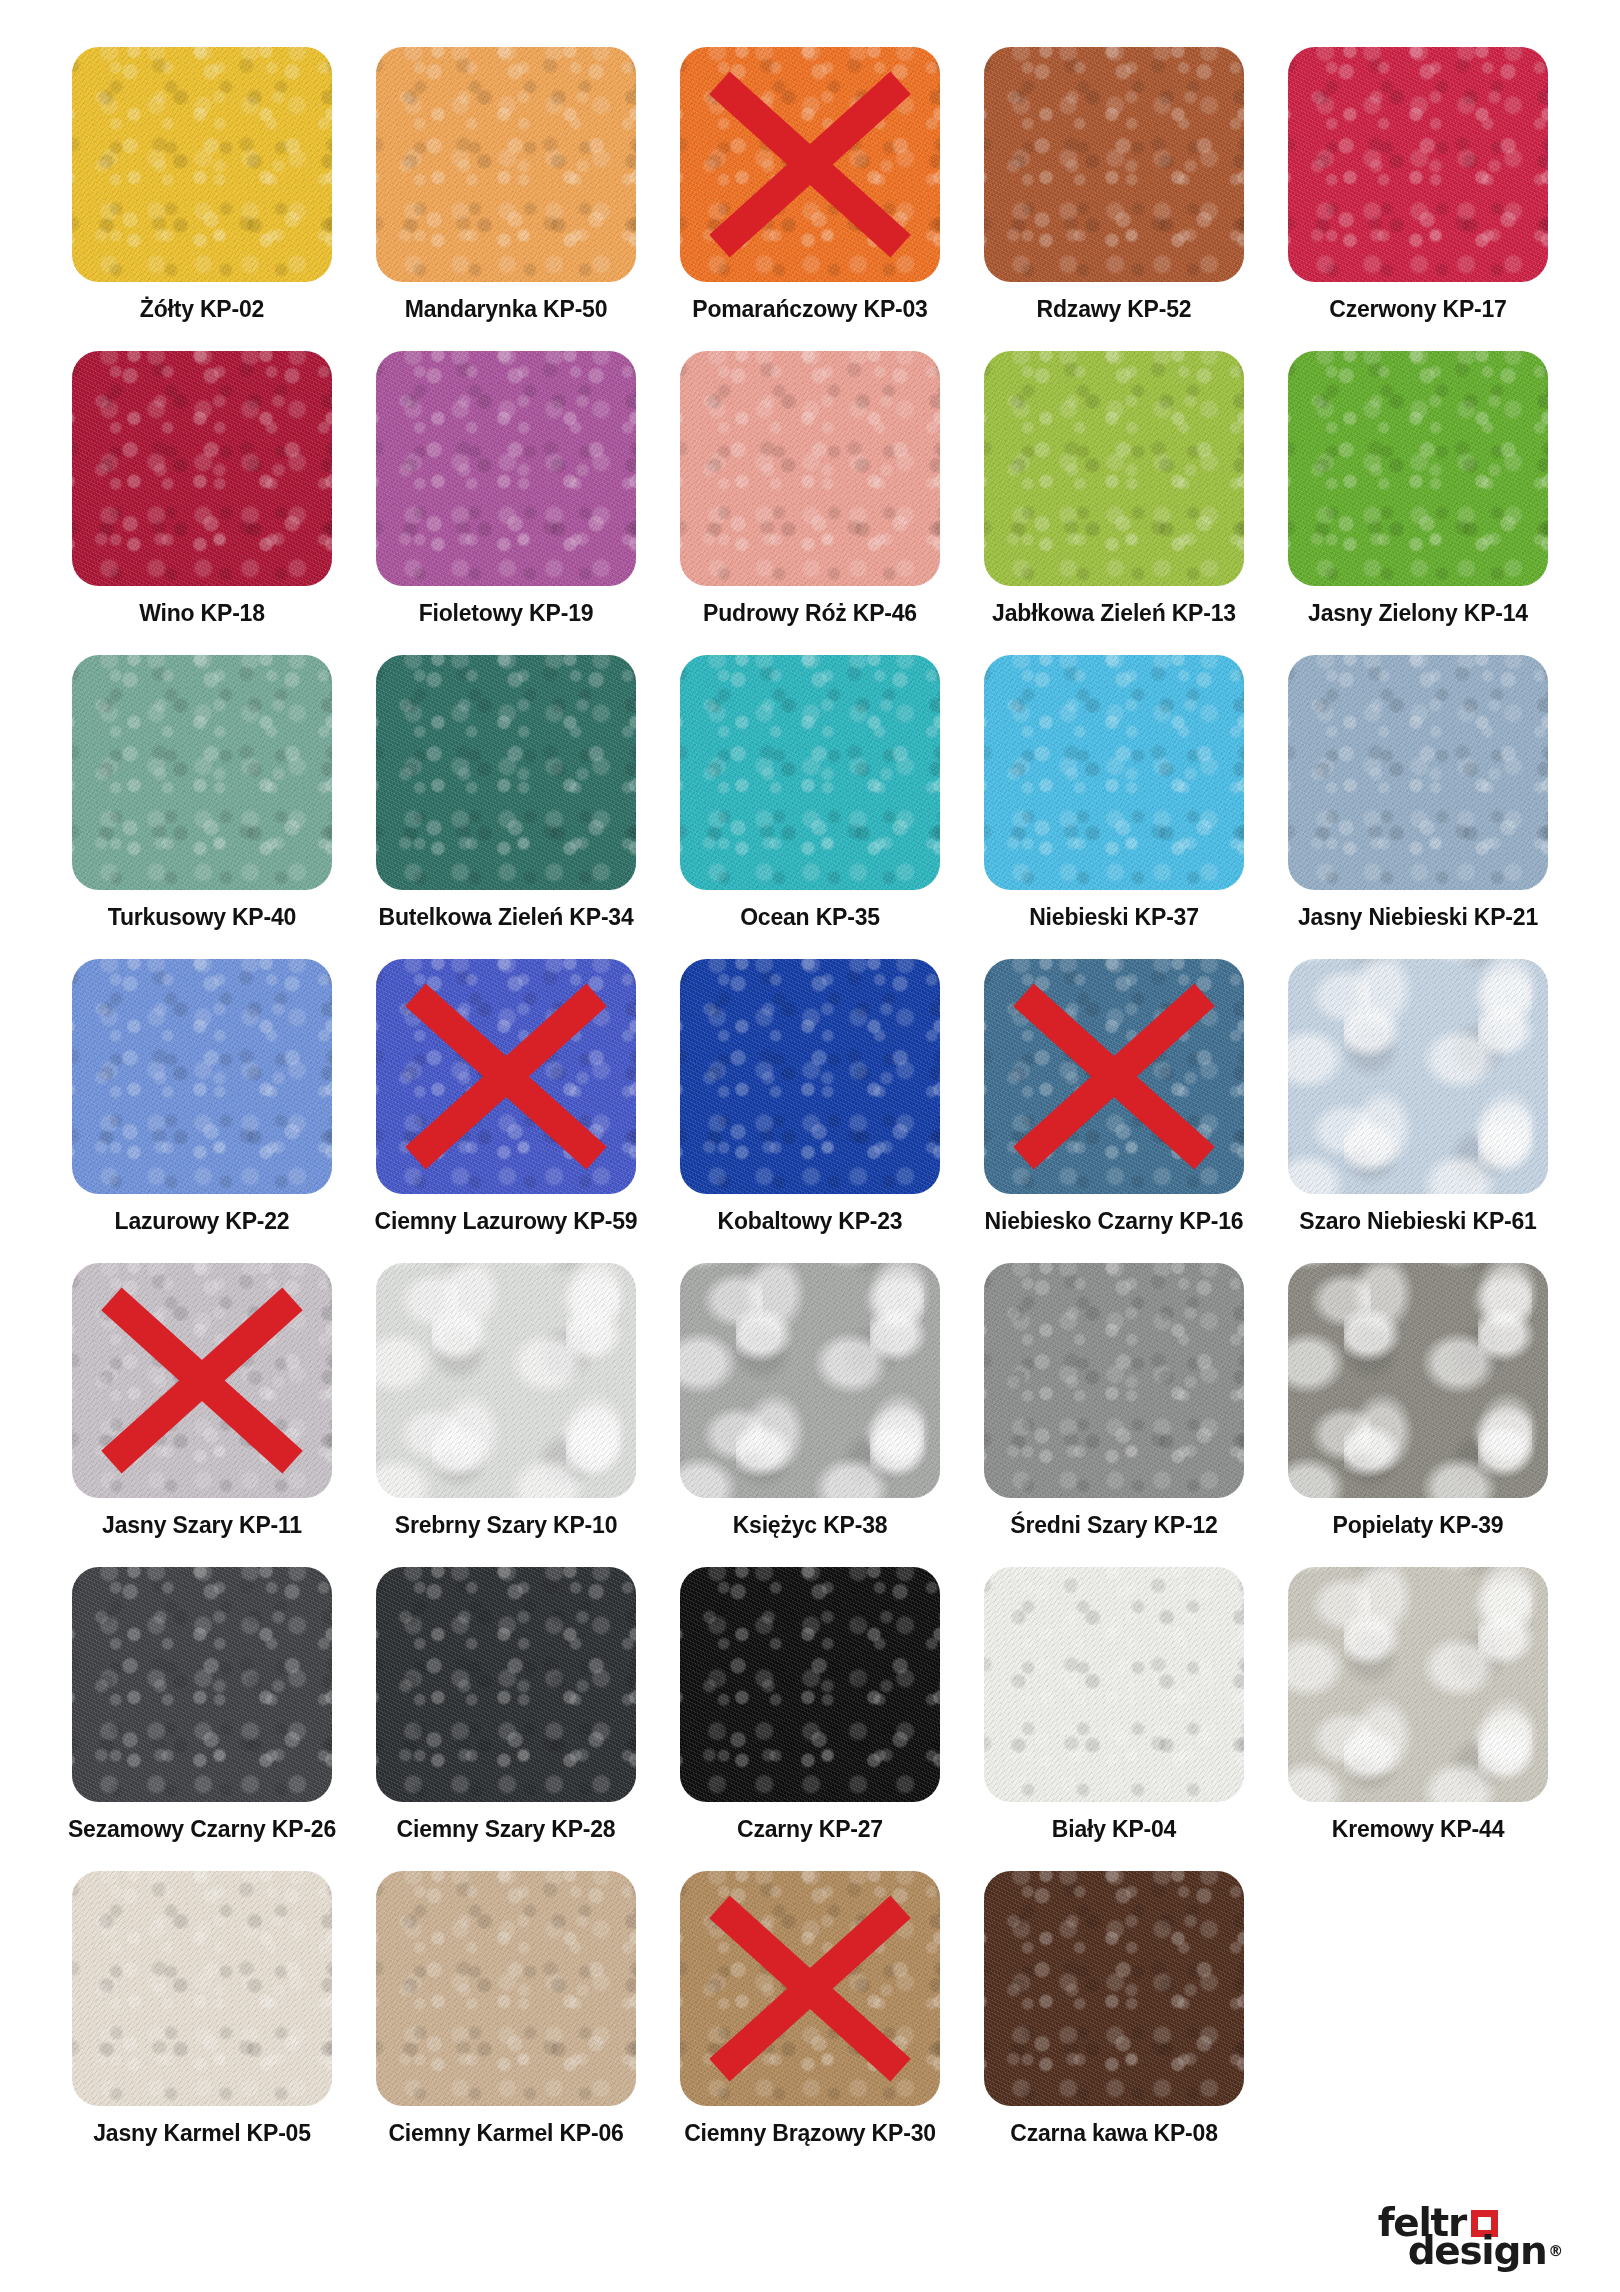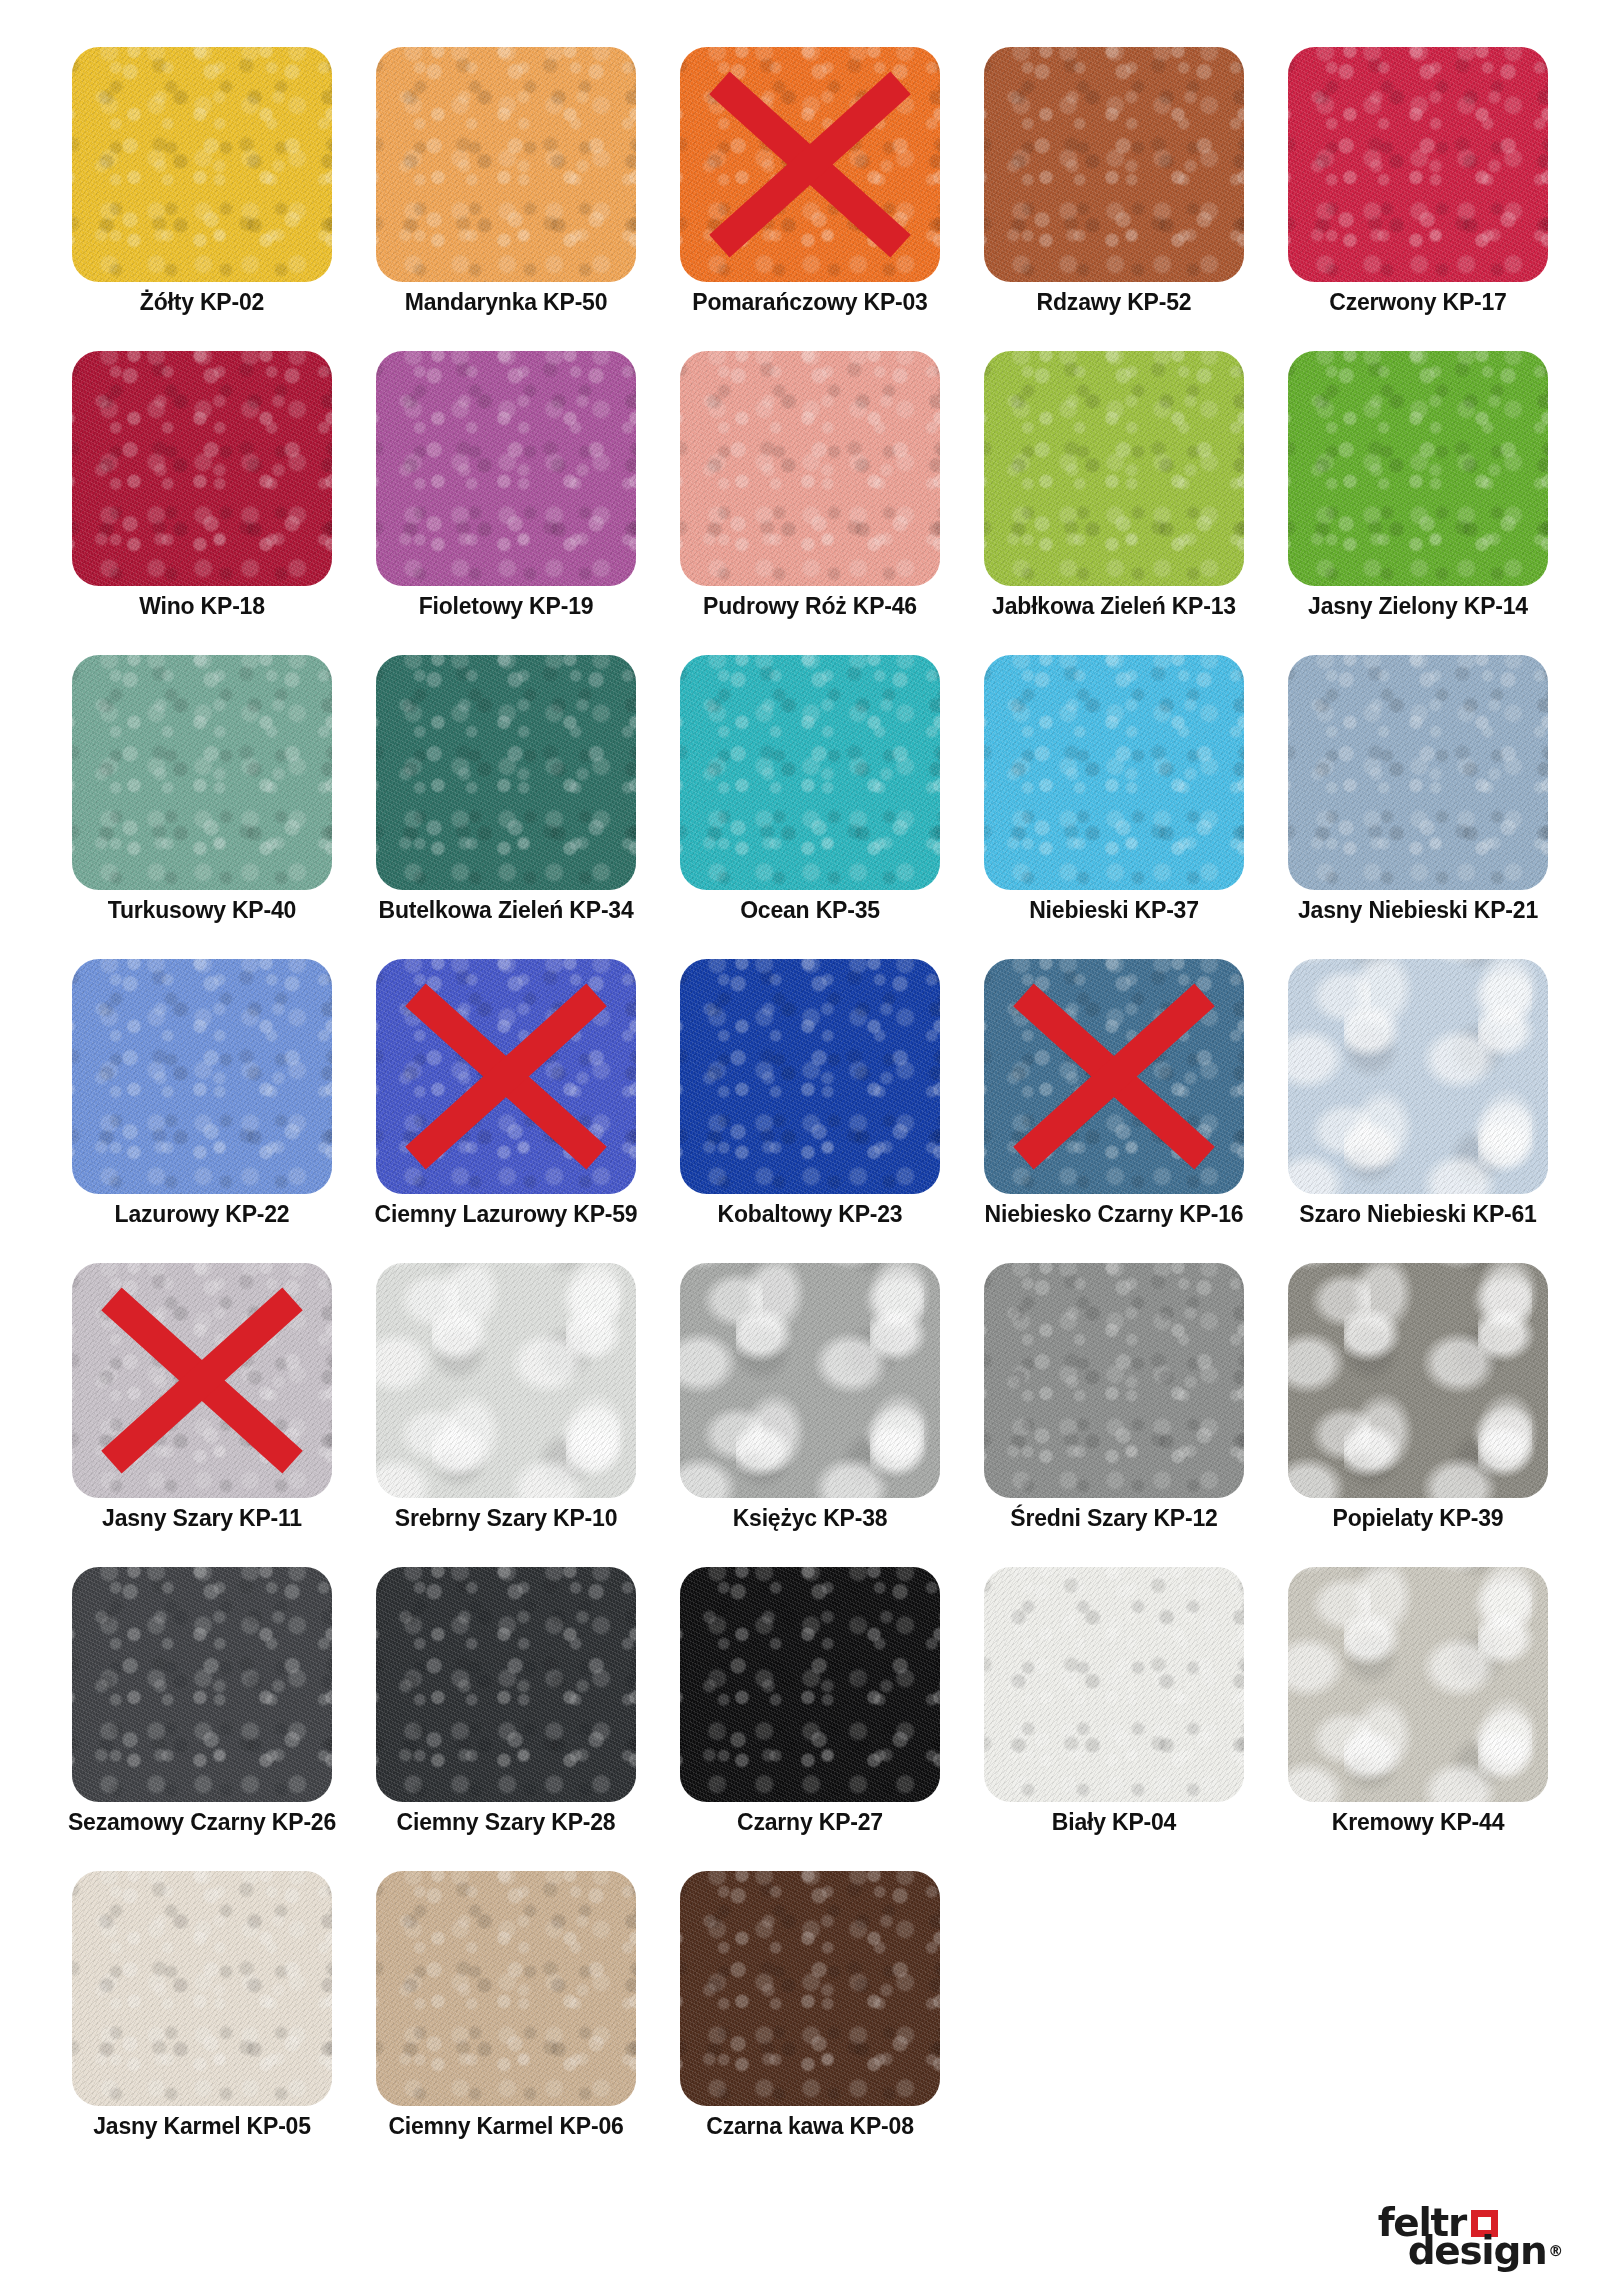--- a/index.html
+++ b/index.html
@@ -97,21 +97,21 @@
   }
 
   .x-mark {
     position: absolute;
     inset: 0;
     pointer-events: none;
   }
   .x-mark svg { width: 100%; height: 100%; display: block; }
 
   .swatch-label {
-    margin-top: 7px;
+    margin-top: 14px;
     font-size: 23px;
     font-weight: bold;
     color: #111111;
     text-align: center;
     letter-spacing: -0.2px;
     white-space: nowrap;
   }
 
   
   #footer {
@@ -382,20 +382,34 @@
         <div class="swatch-label">Jasny Karmel  KP-05</div>
       </div>
       <div class="swatch-cell">
         <div class="chip-wrap">
           <div class="chip" style="background-color: rgb(203, 177, 147);"></div>
         </div>
         <div class="swatch-label">Ciemny Karmel  KP-06</div>
       </div>
       <div class="swatch-cell">
         <div class="chip-wrap">
+          <div class="chip" style="background-color: rgb(176, 138, 92);"></div>
+          <div class="x-mark">
+            <svg viewBox="0 0 290 262" preserveAspectRatio="none" aria-hidden="true">
+              <g stroke="#d82027" stroke-width="34" stroke-linecap="butt">
+                <line x1="44" y1="40" x2="246" y2="222"></line>
+                <line x1="246" y1="40" x2="44" y2="222"></line>
+              </g>
+            </svg>
+          </div>
+        </div>
+        <div class="swatch-label">Ciemny Brązowy  KP-30</div>
+      </div>
+      <div class="swatch-cell">
+        <div class="chip-wrap">
           <div class="chip" style="background-color: rgb(79, 45, 29);"></div>
         </div>
         <div class="swatch-label">Czarna kawa  KP-08</div>
       </div>
     </div>
 
   <div id="footer">
     <div class="logo">
       <div class="logo-line logo-line-1">
         <span>feltr</span>

